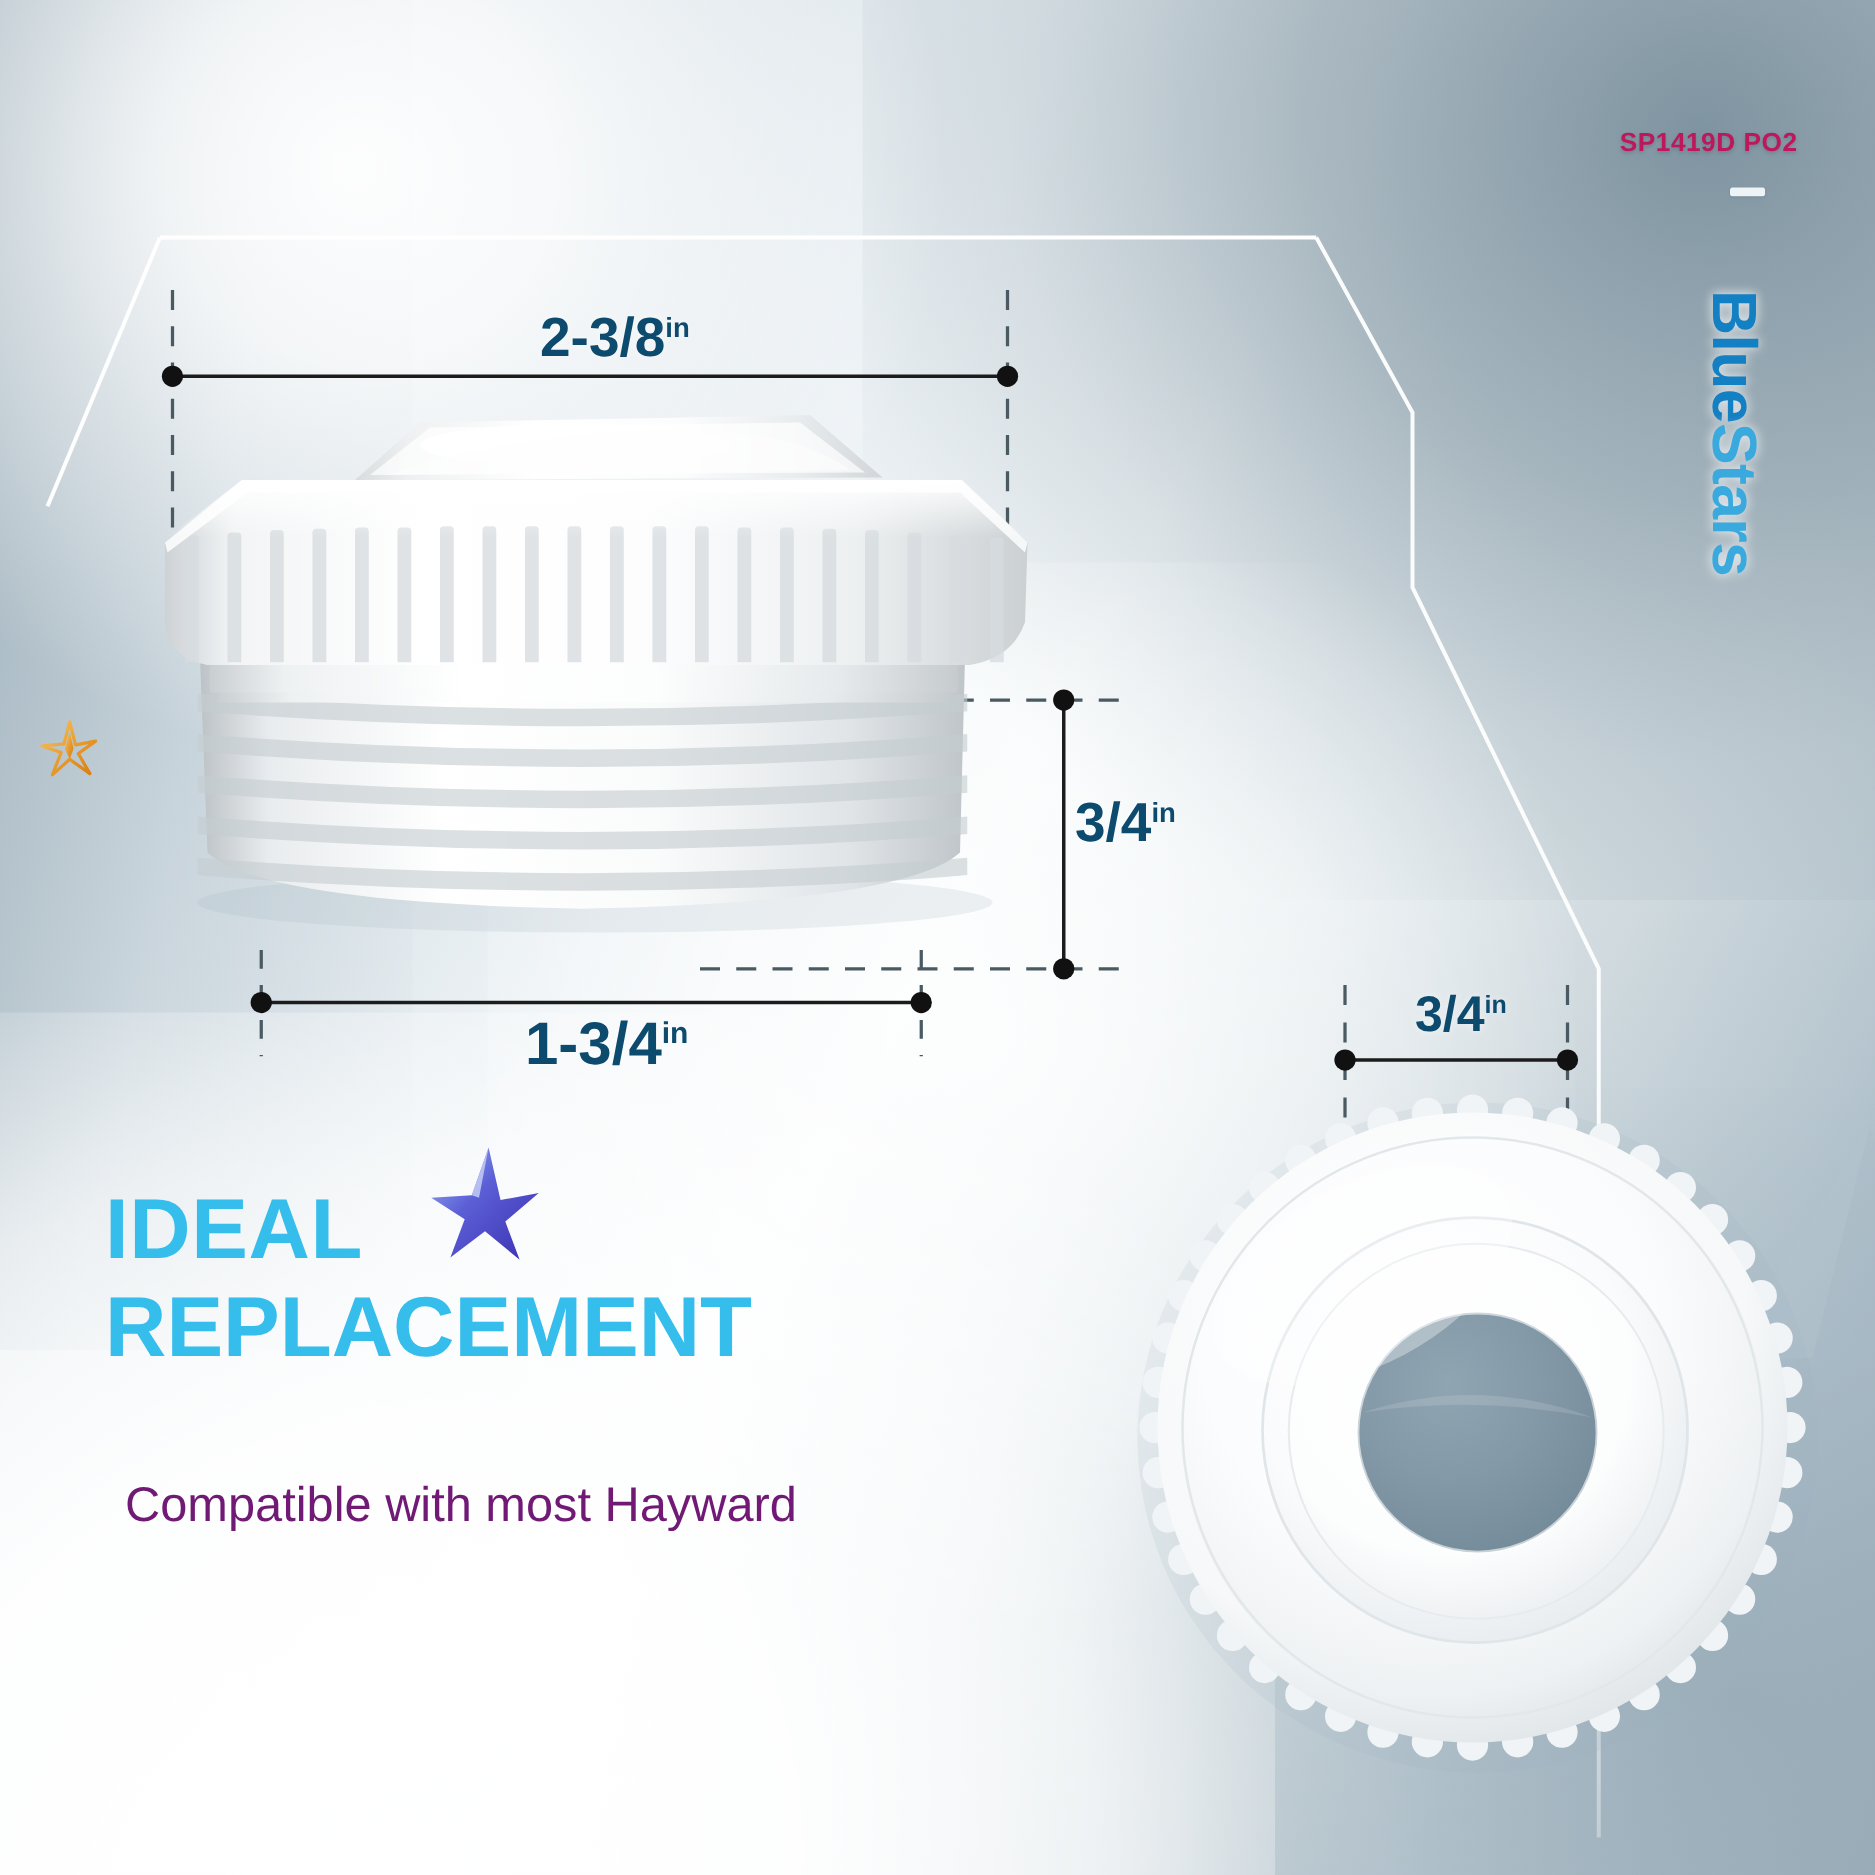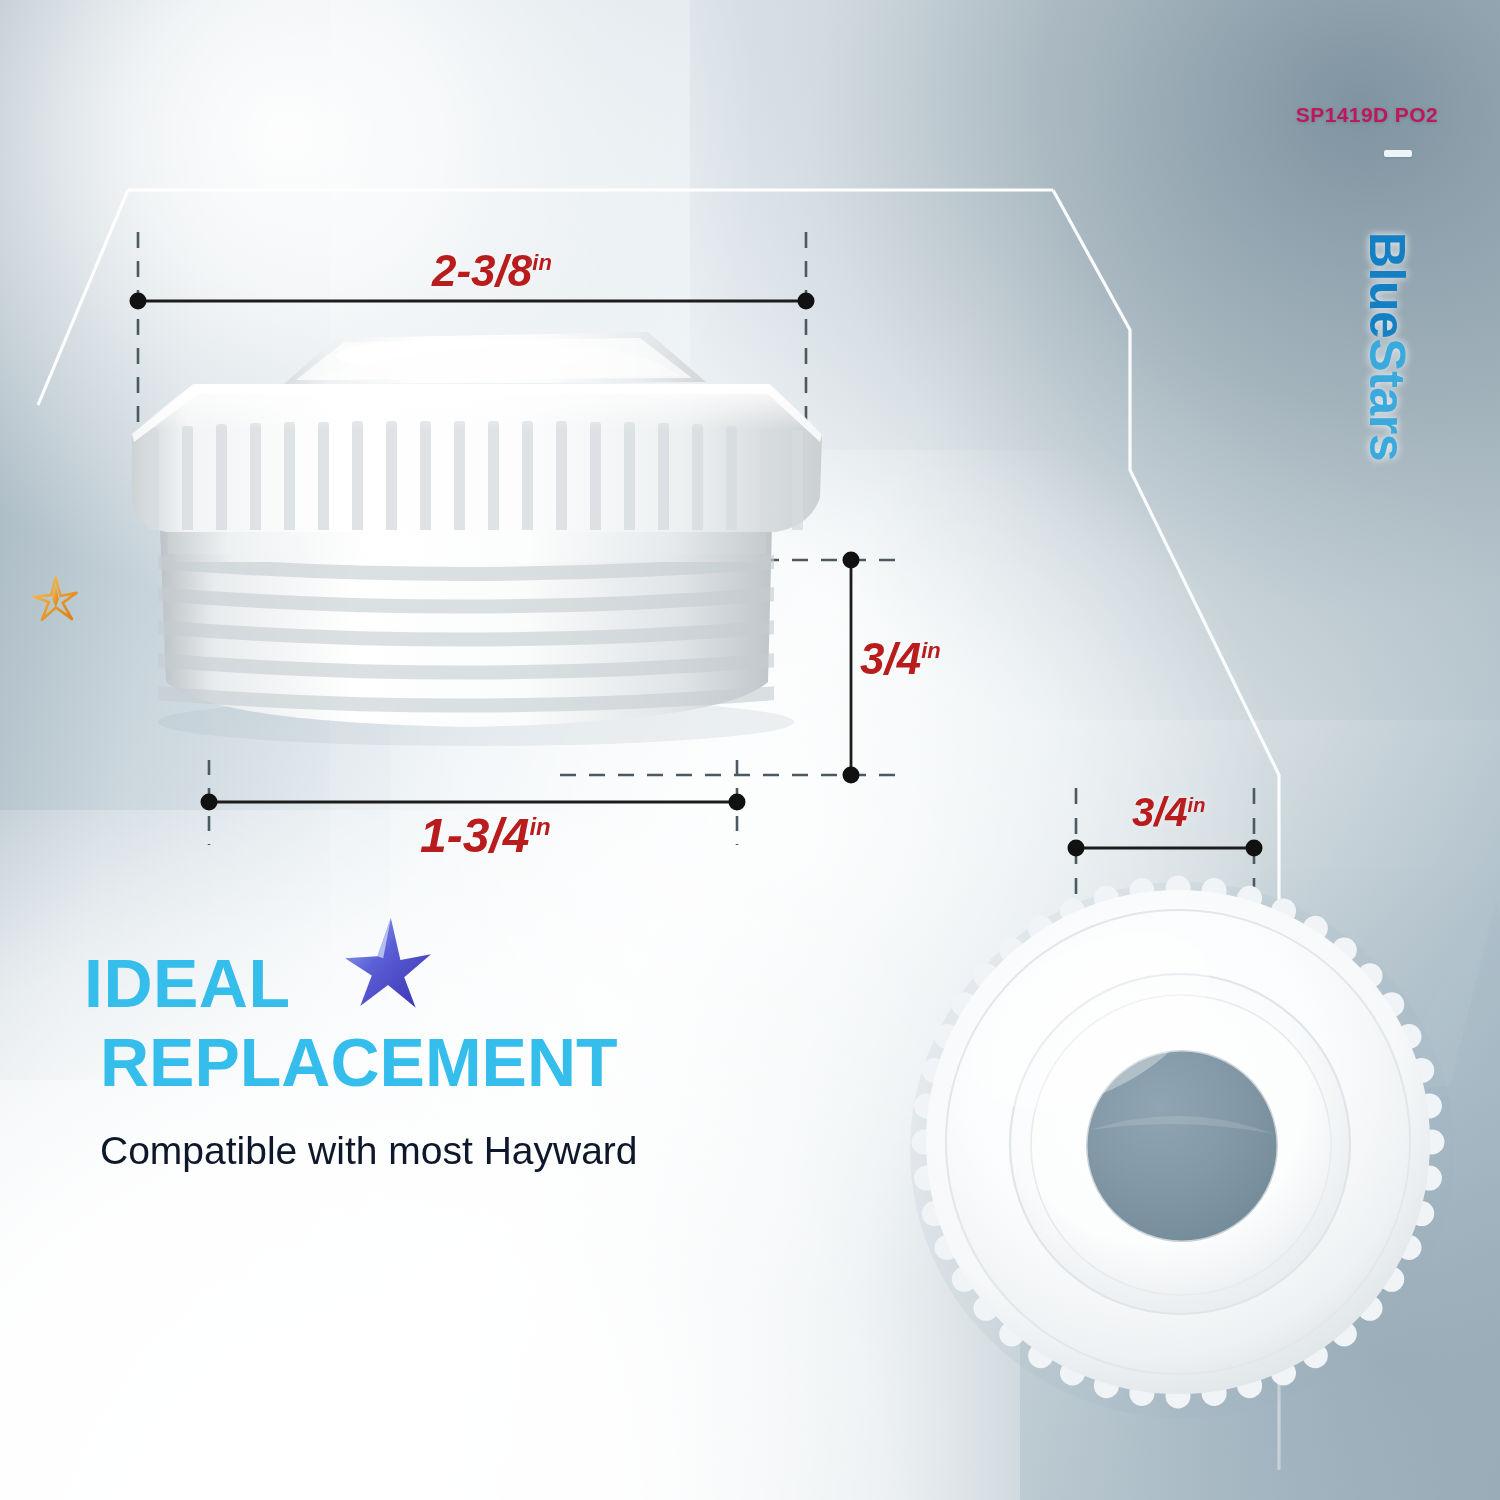--- a/index.html
+++ b/index.html
@@ -98,45 +98,44 @@
   .logo-blue{color:#1480c4;}
   .logo-stars{color:#3aa9dd;}
   .logo-star-glyph{
     position:absolute;left:32px;top:575px;
     width:46px;height:48px;
   }
 
   
   .dim-label{
     position:absolute;
-    color:#b91c1c;font-weight:bold;
+    color:#0c4a6e;font-weight:bold;
     white-space:nowrap;
     text-shadow:0 0 7px rgba(255,255,255,.55);
-    font-style:italic;
   }
   .dim-label sup{font-size:.50em;font-weight:bold;vertical-align:super;letter-spacing:0;}
 
   #lbl-top   {left:432px;top:246px;font-size:44px;}
   #lbl-bot   {left:420px;top:808px;font-size:48px;}
   #lbl-right {left:860px;top:634px;font-size:44px;}
   #lbl-circ  {left:1132px;top:790px;font-size:40px;}
 
   
   .headline{
     position:absolute;left:84px;top:950px;
     font-size:68px;font-weight:bold;line-height:.99;
     color:#35bdec;letter-spacing:.5px;
   }
-  .headline .l2{display:block;margin-top:12px;letter-spacing:0px;margin-left:16px;}
+  .headline .l2{display:block;margin-top:12px;letter-spacing:0px;}
   .head-star{position:absolute;left:345px;top:916px;width:86px;height:92px;}
 
   
   .subtitle{
-    position:absolute;left:100px;top:1124px;width:760px;
-    font-size:39px;line-height:1.40;color:#0f172a;font-weight:400;
+    position:absolute;left:100px;top:1178px;width:760px;
+    font-size:39px;line-height:1.40;color:#701a75;font-weight:400;
   }
   .subtitle span{display:block;}
 
   
   .prod-side{position:absolute;left:120px;top:330px;width:730px;height:490px;}
   .prod-front{position:absolute;left:890px;top:850px;width:580px;height:580px;}
 </style>
 </head>
 <body>
 

